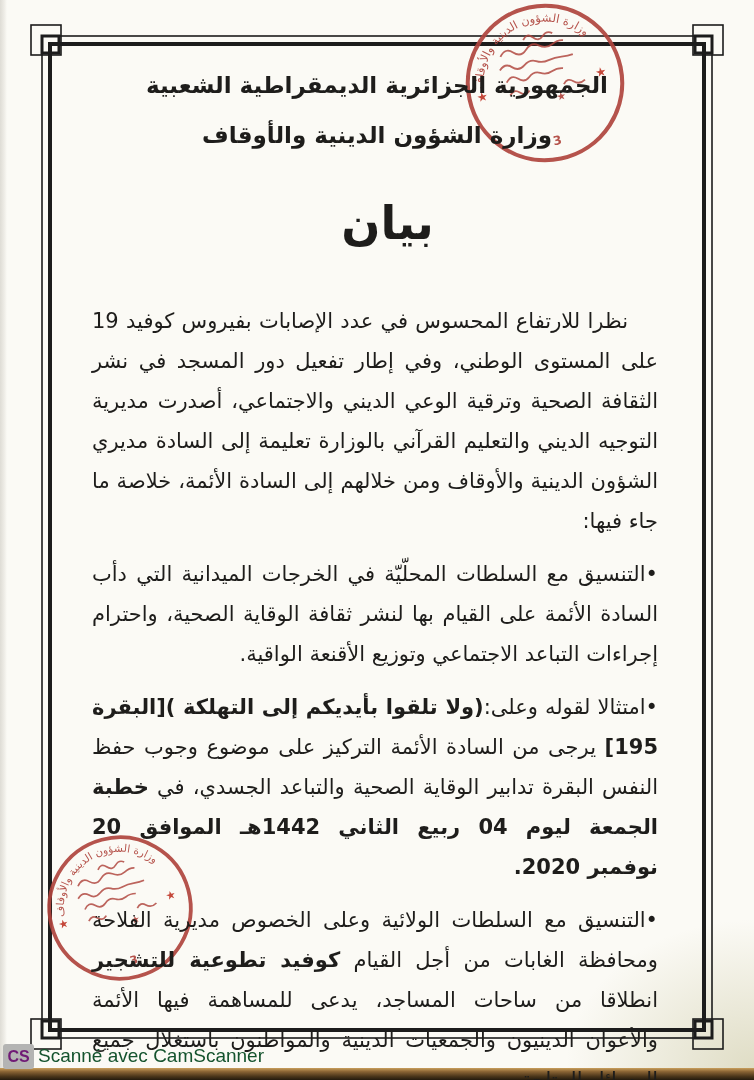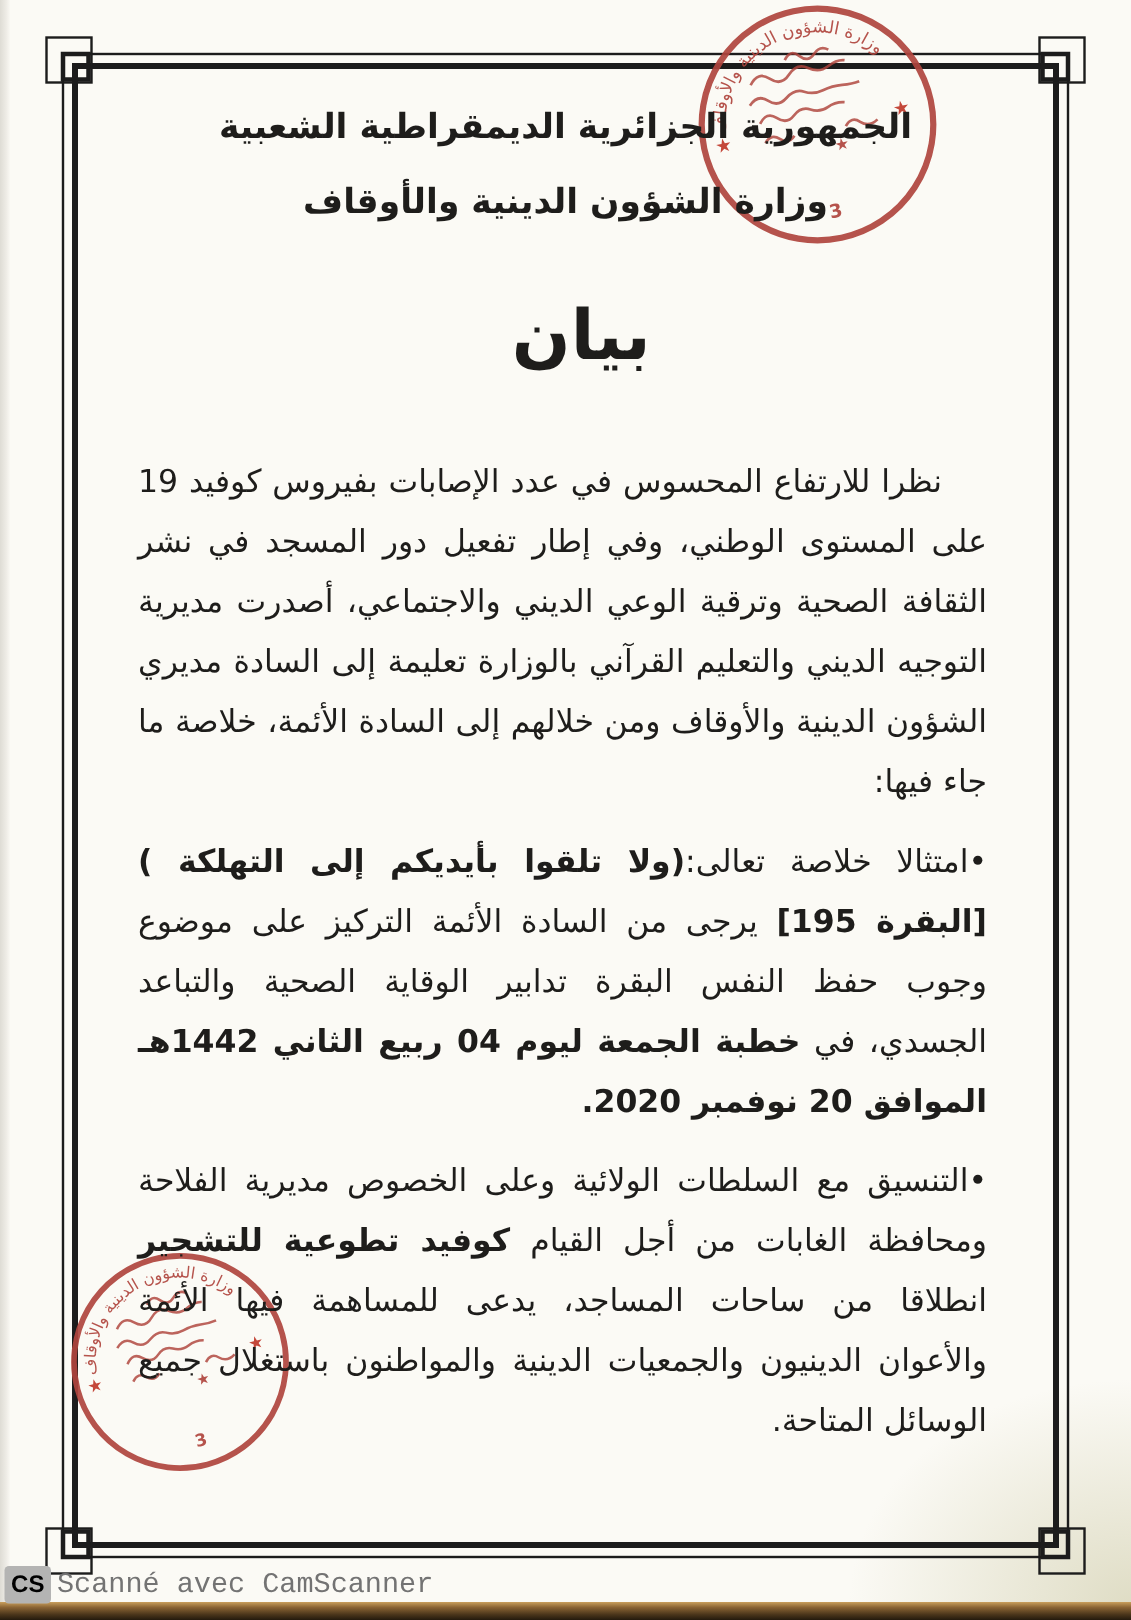--- a/index.html
+++ b/index.html
@@ -46,28 +46,28 @@
   .para .bold{ font-weight:bold; }
   .stamp{ position:absolute; z-index:2; color:#b0453e; opacity:.92; }
   .stamp-top{ left:462px; top:0px; width:166px; height:166px; transform:rotate(-12deg); }
   .stamp-bottom{ left:44px; top:832px; width:152px; height:152px; transform:rotate(-15deg); }
   .footer{
     position:absolute; left:0; top:1040px; width:754px; height:28px; z-index:3;
   }
   .cs-logo{
     position:absolute; left:3px; top:4px; width:31px; height:25px;
     background:#b4b4b3; border-radius:3px;
-    color:#000000; font-weight:bold; font-size:16px;
+    color:#701a75; font-weight:bold; font-size:16px;
     display:flex; align-items:center; justify-content:center;
     font-family:"Liberation Sans", sans-serif;
   }
   .footer-text{
     position:absolute; left:38px; top:5px;
-    color:#737373; font-size:19px;
-    font-family:Liberation Mono, monospace;
+    color:#14532d; font-size:19px;
+    font-family:Liberation Sans, sans-serif;
   }
   .table-strip{
     position:absolute; left:0; top:1068px; width:754px; height:12px;
     background:linear-gradient(180deg,#c99f5c 0%,#8a6434 30%,#4a351a 70%,#241a0d 100%);
   }
 </style>
 </head>
 <body>
 
 <div class="scan-edge-left"></div>
@@ -118,21 +118,22 @@
 
 <div class="header-block">
   <div class="header-line">الجمهورية الجزائرية الديمقراطية الشعبية</div>
   <div class="header-line">وزارة الشؤون الدينية والأوقاف</div>
 </div>
 
 <div class="doc-title">بيان</div>
 
 <div class="doc-body">
     <p class="para indent"><span>نظرا للارتفاع المحسوس في عدد الإصابات بفيروس كوفيد 19 على المستوى الوطني، وفي إطار تفعيل دور المسجد في نشر الثقافة الصحية وترقية الوعي الديني والاجتماعي، أصدرت مديرية التوجيه الديني والتعليم القرآني بالوزارة تعليمة إلى السادة مديري الشؤون الدينية والأوقاف ومن خلالهم إلى السادة الأئمة، خلاصة ما جاء فيها:</span></p>
-    <p class="para"><span>•امتثالا خلاصة تعالى:</span><span class="bold">(ولا تلقوا بأيديكم إلى التهلكة )[البقرة 195]</span><span> يرجى من السادة الأئمة التركيز على موضوع وجوب حفظ النفس البقرة تدابير الوقاية الصحية والتباعد الجسدي، في </span><span class="bold">خطبة الجمعة ليوم 04 ربيع الثاني 1442هـ الموافق 20 نوفمبر 2020.</span></p>
+    <p class="para"><span>•التنسيق مع السلطات المحلّيّة في الخرجات الميدانية التي دأب السادة الأئمة على القيام بها لنشر ثقافة الوقاية الصحية، واحترام إجراءات التباعد الاجتماعي وتوزيع الأقنعة الواقية.</span></p>
+    <p class="para"><span>•امتثالا لقوله وعلى:</span><span class="bold">(ولا تلقوا بأيديكم إلى التهلكة )[البقرة 195]</span><span> يرجى من السادة الأئمة التركيز على موضوع وجوب حفظ النفس البقرة تدابير الوقاية الصحية والتباعد الجسدي، في </span><span class="bold">خطبة الجمعة ليوم 04 ربيع الثاني 1442هـ الموافق 20 نوفمبر 2020.</span></p>
     <p class="para"><span>•التنسيق مع السلطات الولائية وعلى الخصوص مديرية الفلاحة ومحافظة الغابات من أجل القيام </span><span class="bold">كوفيد تطوعية للتشجير</span><span> انطلاقا من ساحات المساجد، يدعى للمساهمة فيها الأئمة والأعوان الدينيون والجمعيات الدينية والمواطنون باستغلال جميع الوسائل المتاحة.</span></p>
   </div>
 
 <svg class="stamp stamp-bottom" viewBox="0 0 200 200">
   <circle cx="100" cy="100" r="93" fill="none" stroke="currentColor" stroke-width="5"></circle>
   <path id="ring-b" d="M 26,100 a 74,74 0 1,1 148,0 a 74,74 0 1,1 -148,0" fill="none"></path>
   <text font-size="14" fill="currentColor">
     <textPath href="#ring-b" startOffset="8">وزارة الشؤون الدينية والأوقاف</textPath>
   </text>
   <text x="16" y="106" font-size="15" fill="#c0392b">★</text>

